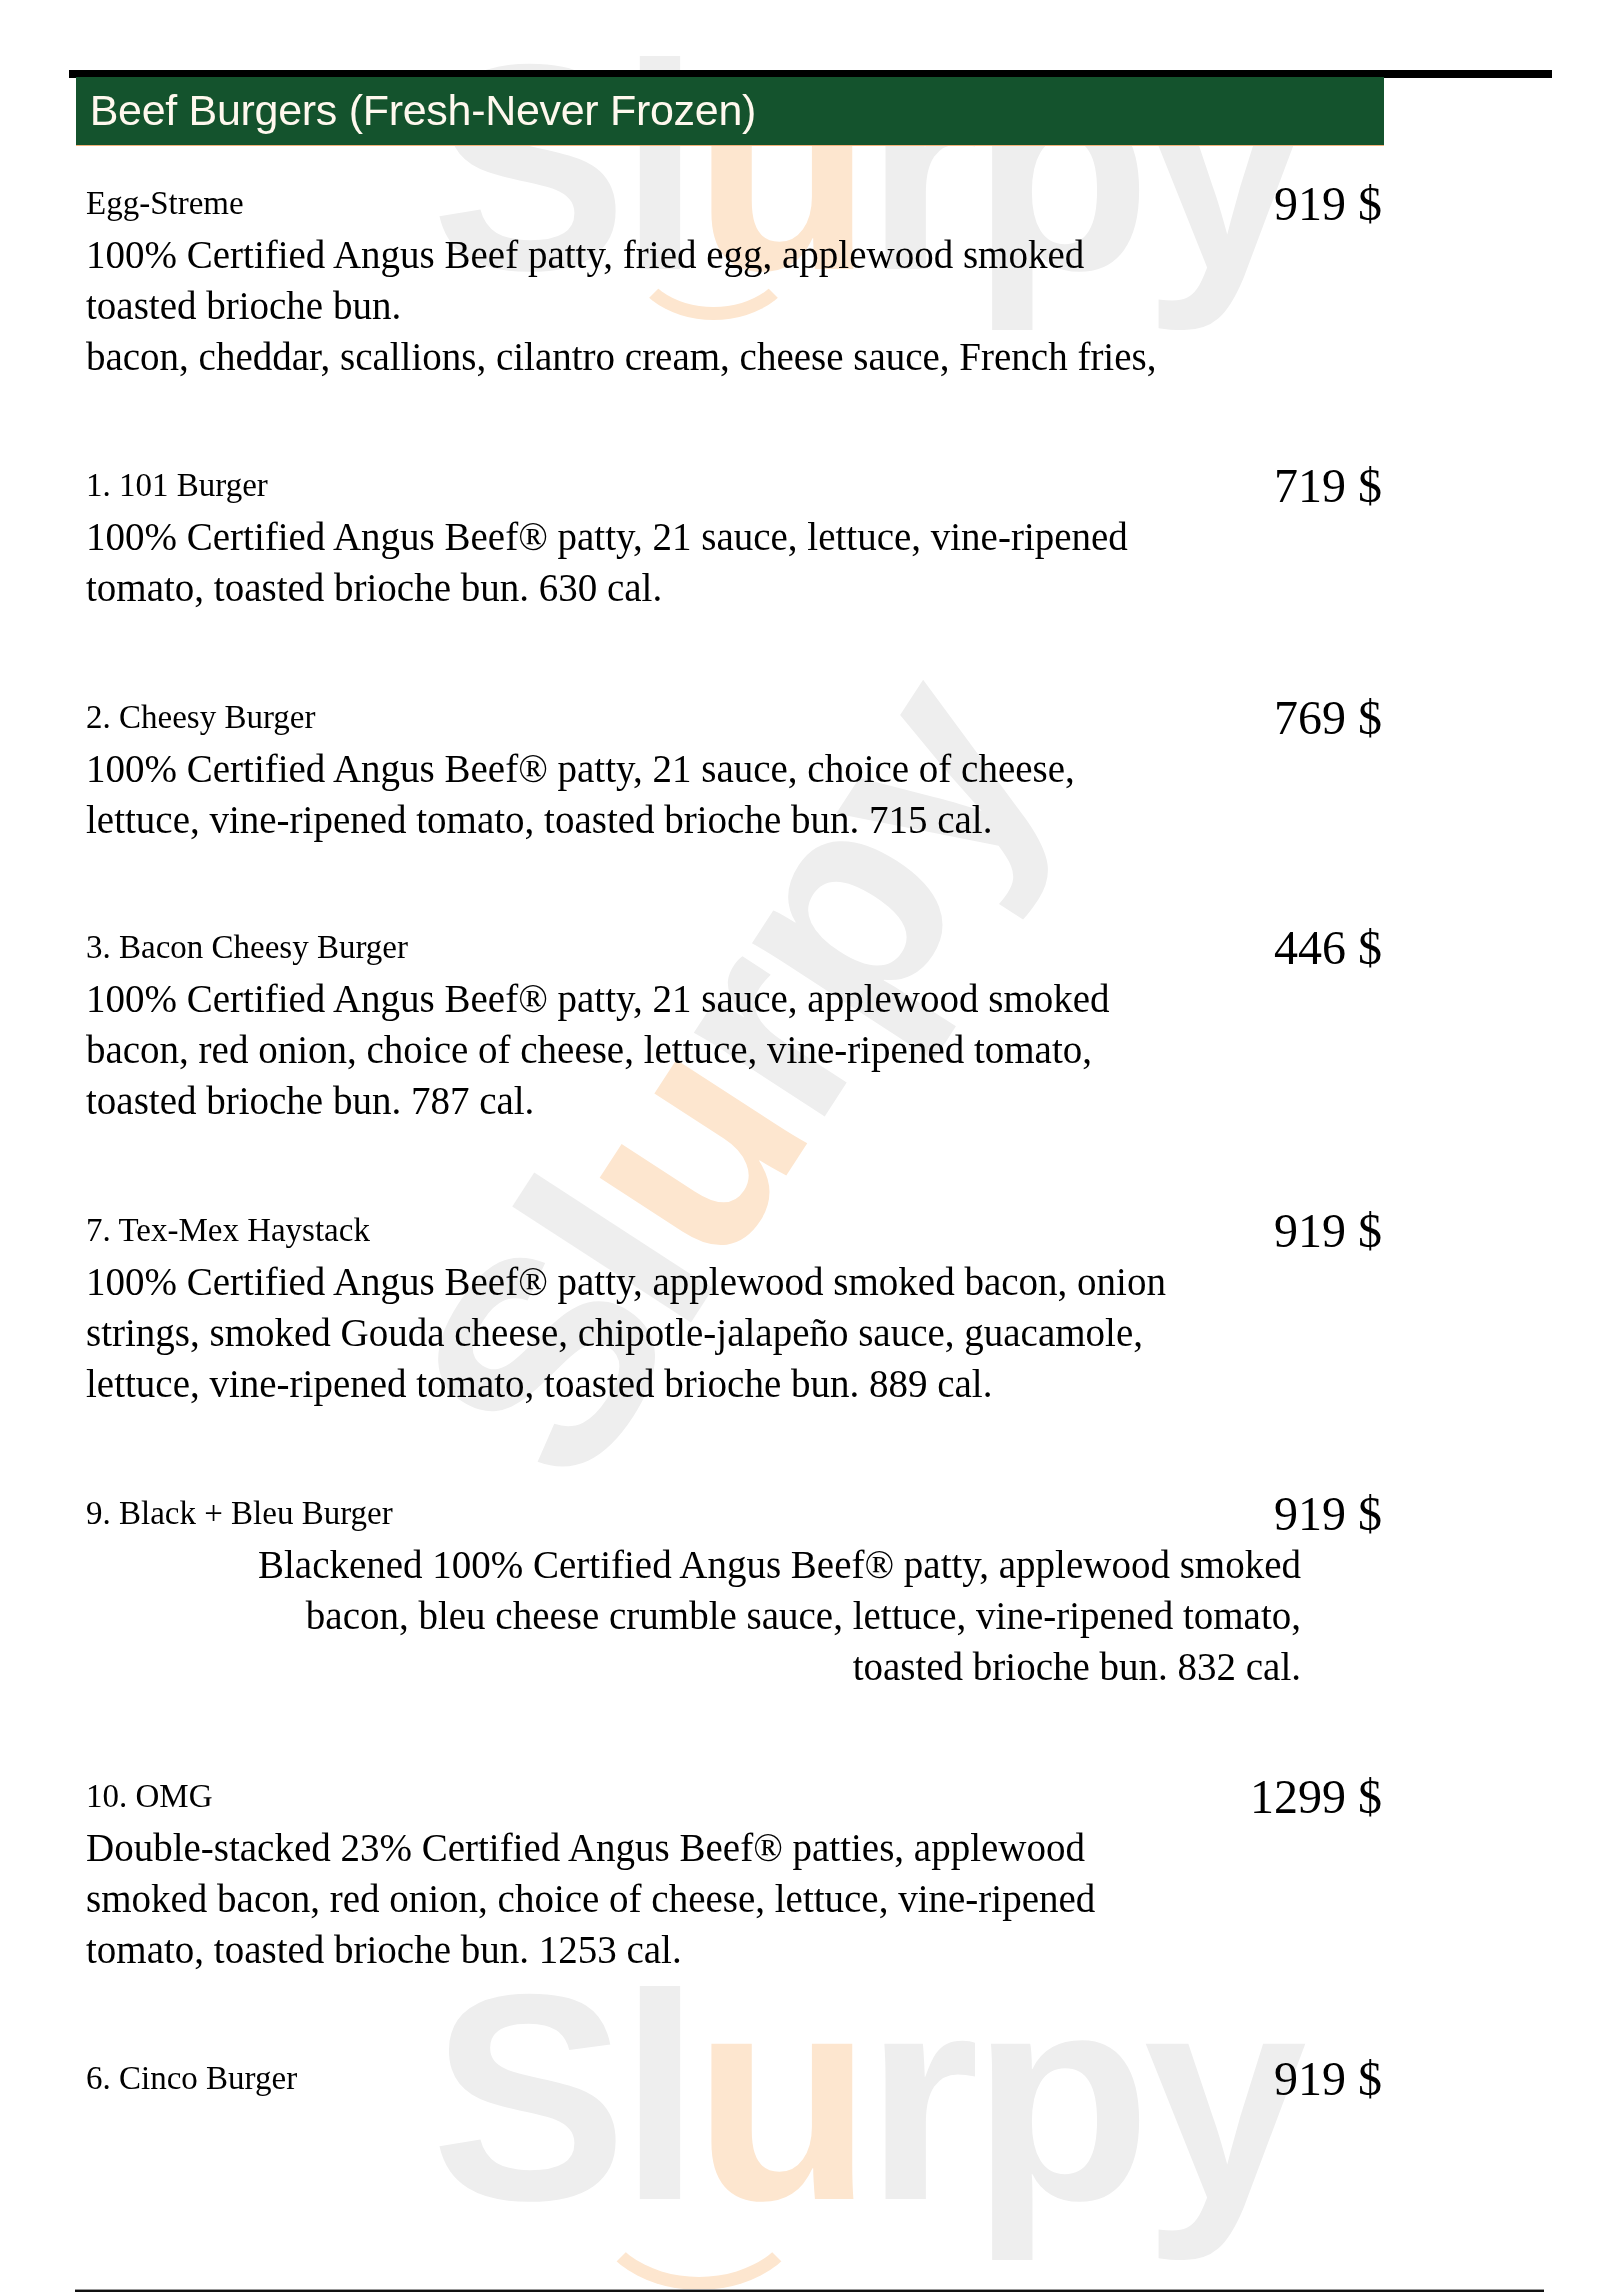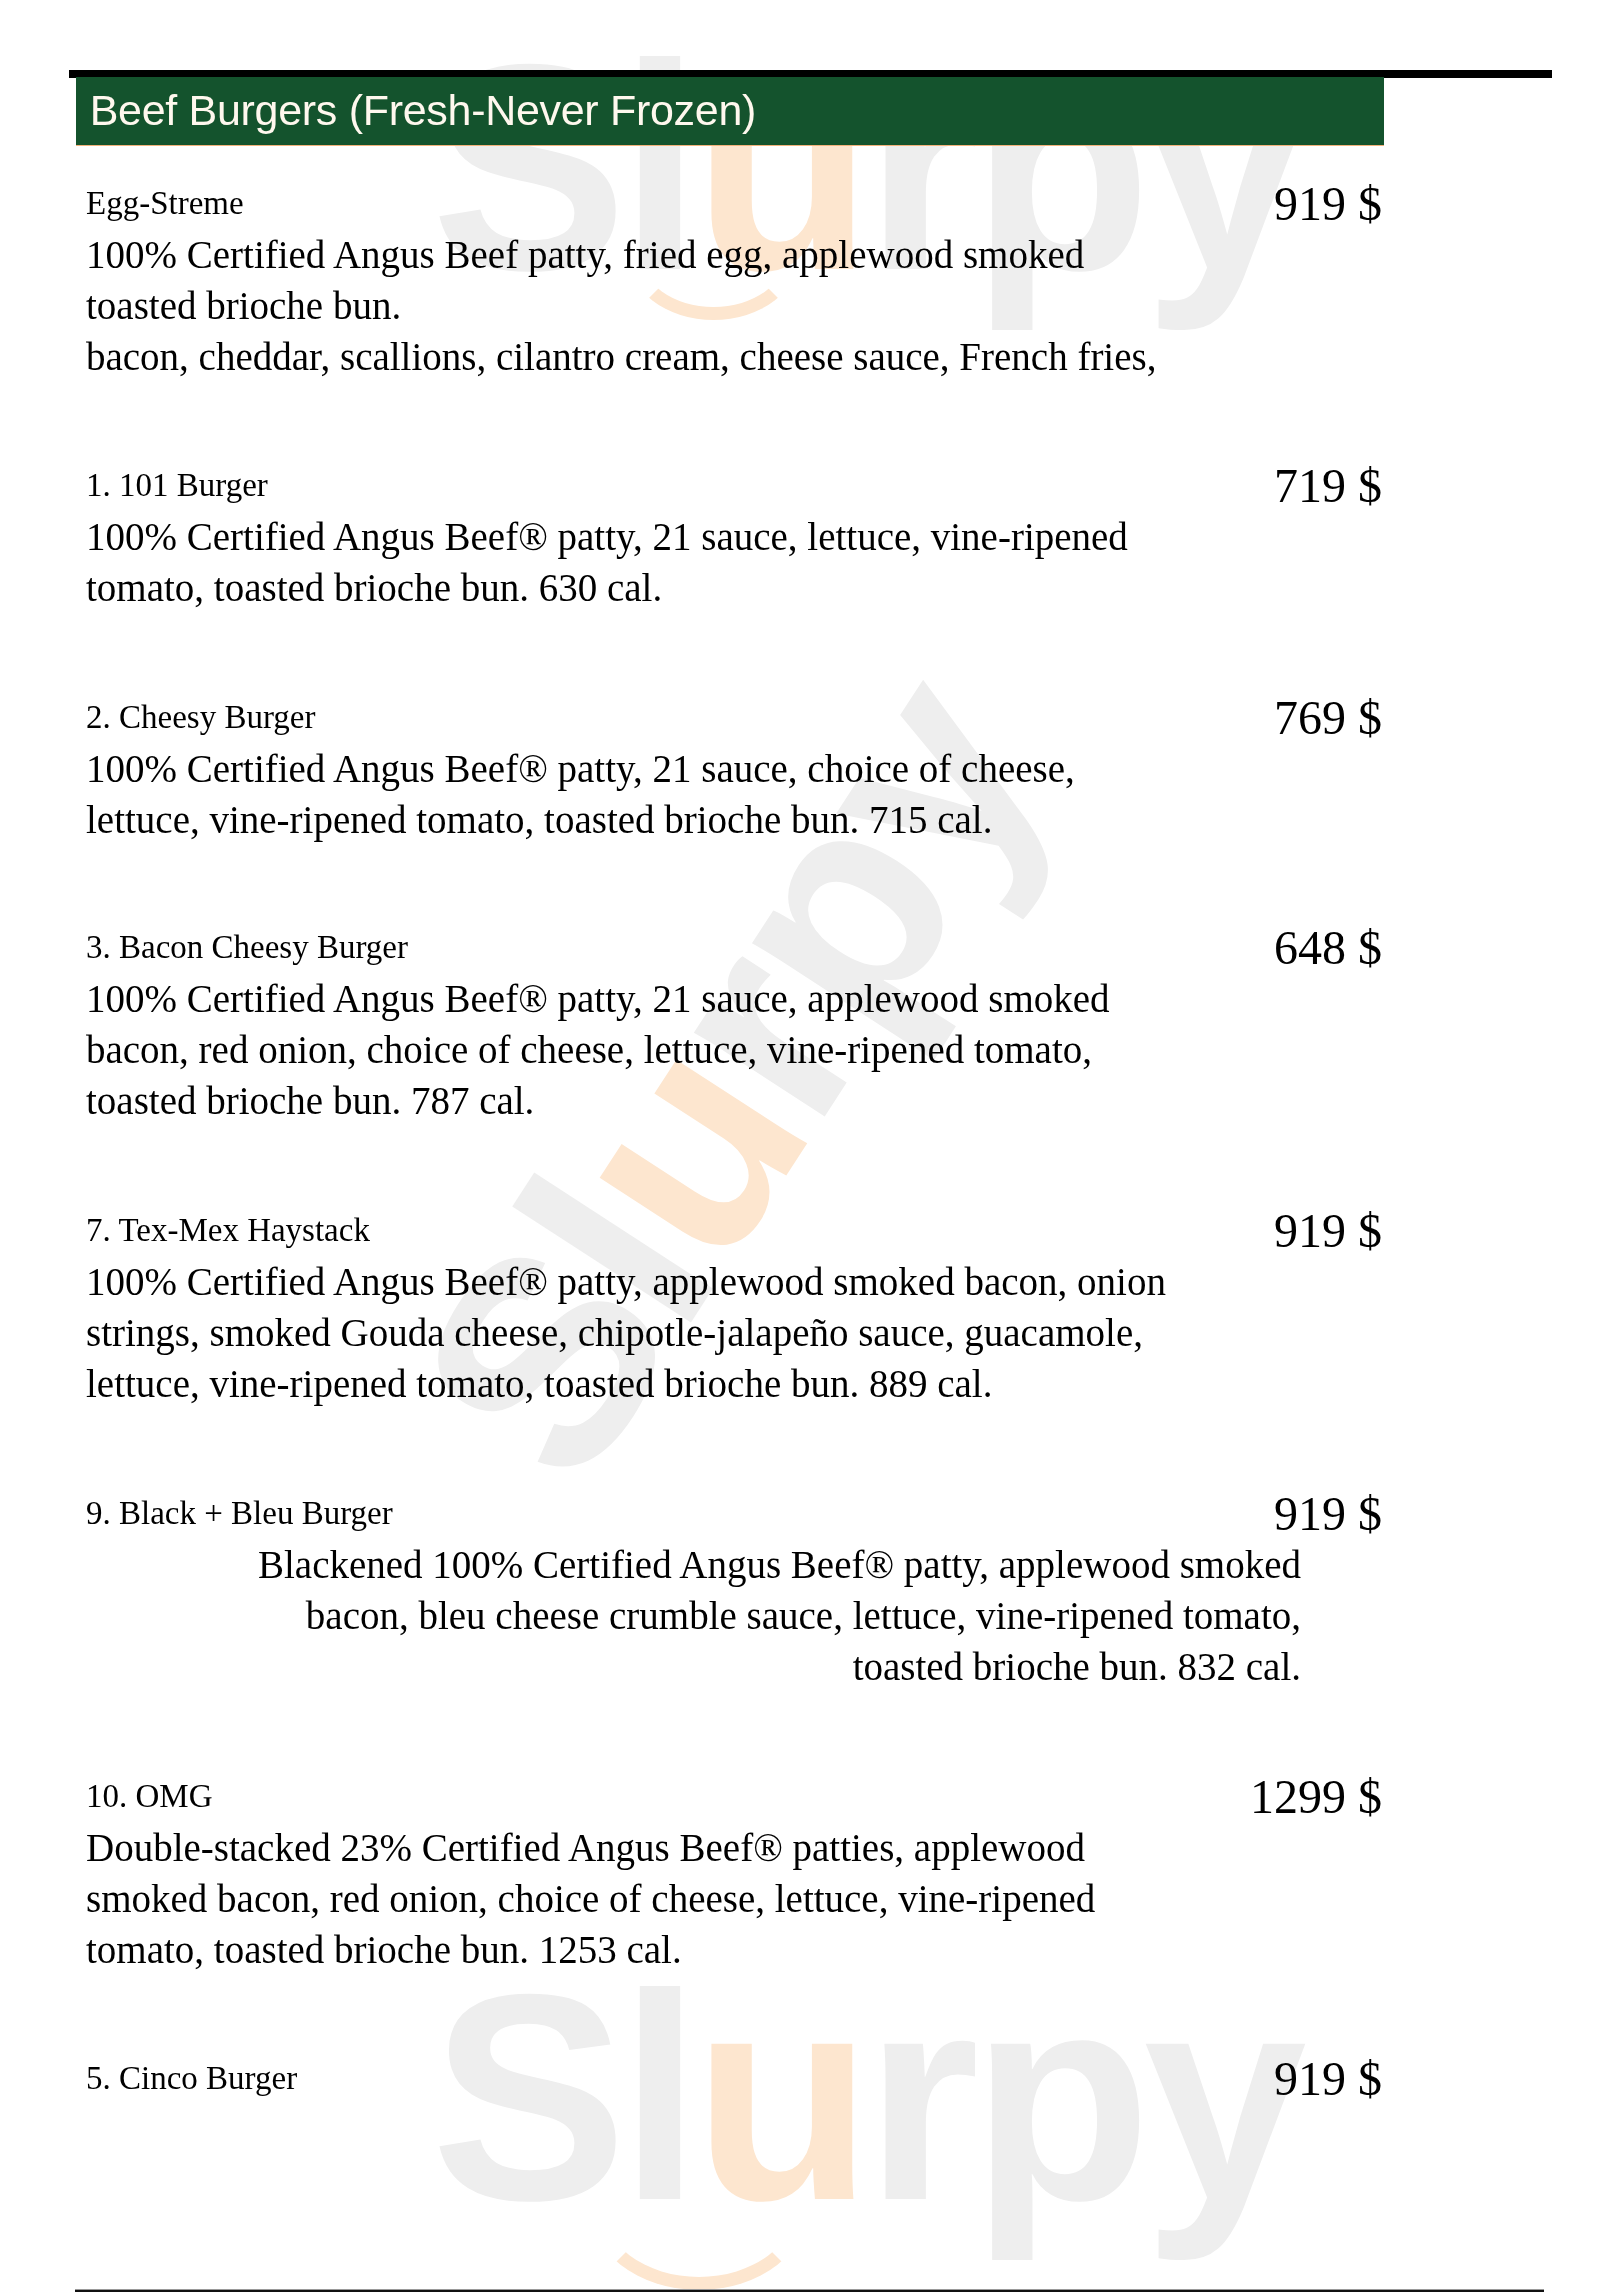--- a/index.html
+++ b/index.html
@@ -68,21 +68,21 @@
   </div>
   <div class="item-desc">
     <div>100% Certified Angus Beef® patty, 21 sauce, choice of cheese,</div>
     <div>lettuce, vine-ripened tomato, toasted brioche bun. 715 cal.</div>
   </div>
 </div>
 
 <div class="item" style="top:922px;">
   <div class="item-head">
     <span class="item-name">3. Bacon Cheesy Burger</span>
-    <span class="item-price">648 $</span>
+    <span class="item-price">446 $</span>
   </div>
   <div class="item-desc">
     <div>100% Certified Angus Beef® patty, 21 sauce, applewood smoked</div>
     <div>bacon, red onion, choice of  cheese, lettuce, vine-ripened tomato,</div>
     <div>toasted brioche bun. 787 cal.</div>
   </div>
 </div>
 
 <div class="item" style="top:1205px;">
   <div class="item-head">
@@ -115,19 +115,19 @@
   </div>
   <div class="item-desc">
     <div>Double-stacked 23% Certified Angus Beef® patties, applewood</div>
     <div>smoked bacon, red onion, choice of cheese, lettuce, vine-ripened</div>
     <div>tomato, toasted brioche bun. 1253 cal.</div>
   </div>
 </div>
 
 <div class="item" style="top:2053px;">
   <div class="item-head">
-    <span class="item-name">5. Cinco Burger</span>
+    <span class="item-name">6. Cinco Burger</span>
     <span class="item-price">919 $</span>
   </div>
 </div>
 
 <div class="bottom-rule"></div>
 
 
 </body></html>

